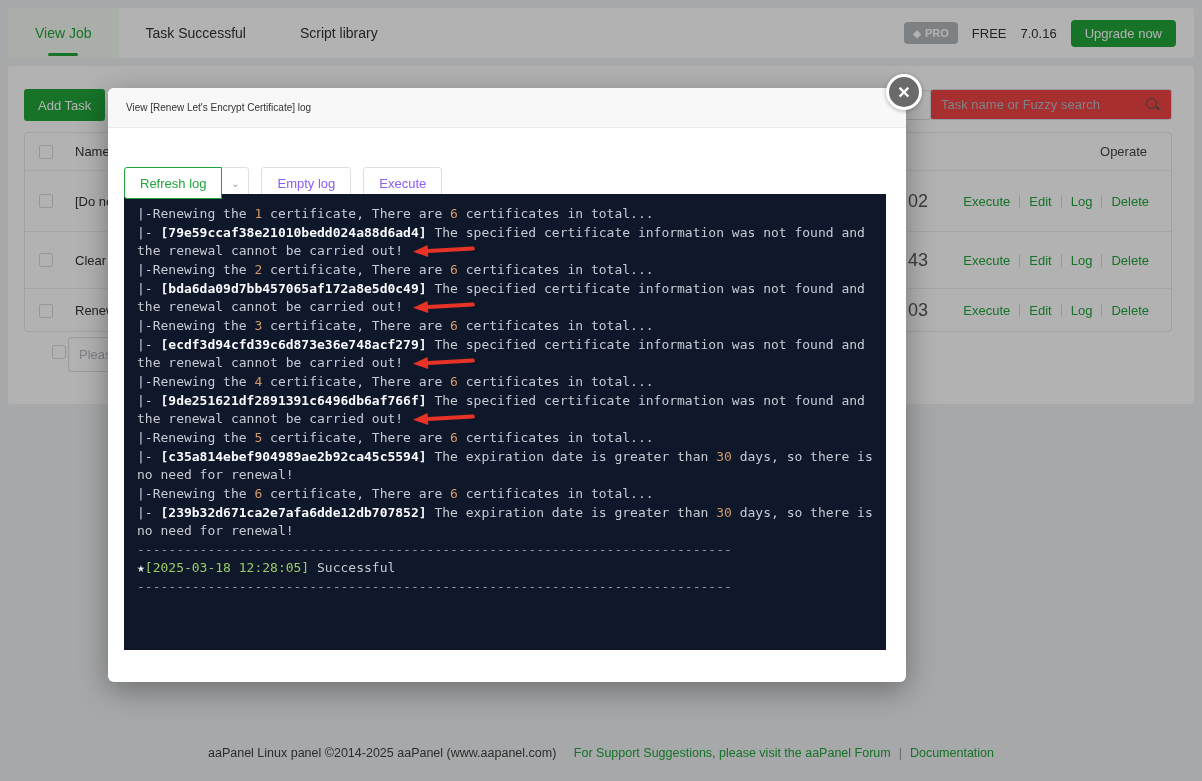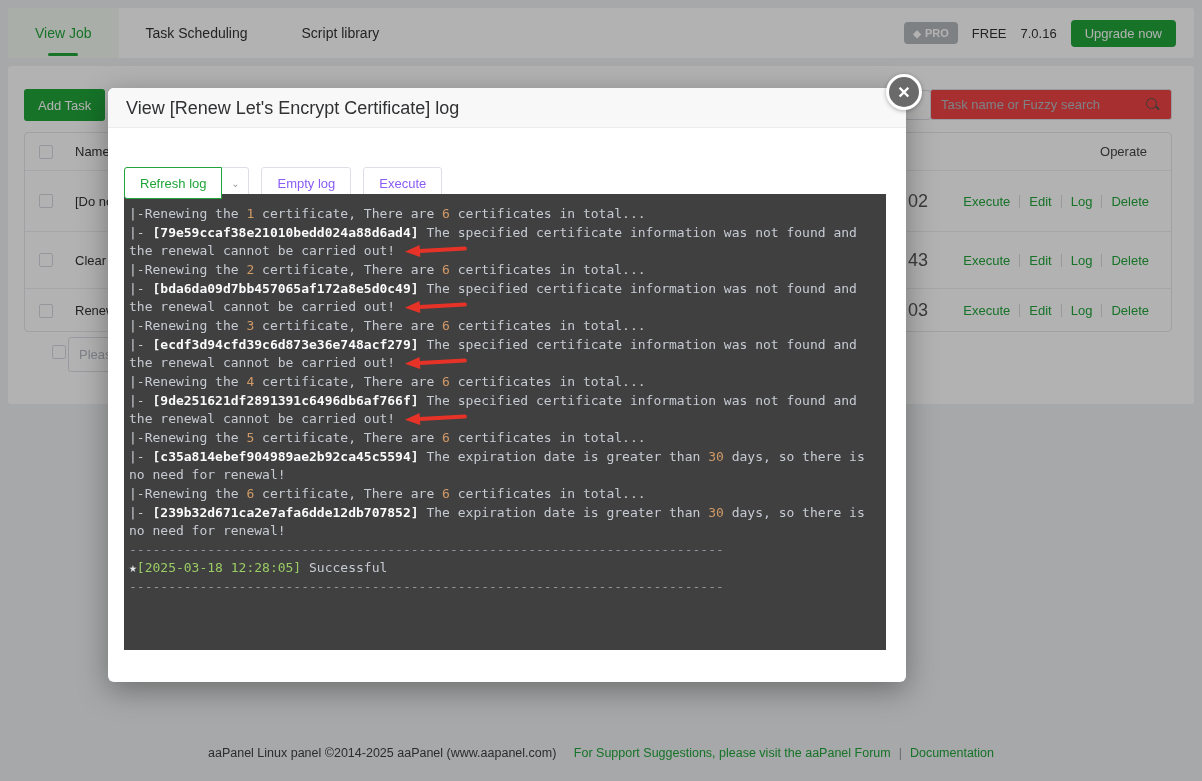--- a/index.html
+++ b/index.html
@@ -67,34 +67,34 @@
   .overlay { left:0; top:0; width:1202px; height:781px; background:rgba(0,0,0,0.30); z-index:10; }
   .footer { left:0; top:746px; width:1202px; text-align:center; font-size:12.5px; color:#3f3f3f; }
   .footer a { color:#20a53a; text-decoration:none; cursor:pointer; }
   .footer .f-sep { color:#9a9a9a; margin:0 8px; }
   .footer .f-gap { display:inline-block; width:14px; }
 
   
   .modal { left:108px; top:88px; width:798px; height:594px; background:#fff; border-radius:6px;
             z-index:20; box-shadow:0 8px 30px rgba(0,0,0,0.35); }
   .modal-header { height:40px; background:#f8f8f8; border-bottom:1px solid #ececec;
-            border-radius:6px 6px 0 0; line-height:40px; padding-left:18px; font-size:18px; color:#303133; }
+            border-radius:6px 6px 0 0; line-height:40px; padding-left:18px; font-size:10px; color:#303133; }
   .close-btn { left:886px; top:74px; width:36px; height:36px; border-radius:50%; background:#6a6a6a;
             border:3px solid #fff; color:#fff; z-index:30; display:flex; align-items:center; justify-content:center;
             font-size:16px; font-weight:bold; cursor:pointer; box-shadow:0 1px 4px rgba(0,0,0,0.3); }
   .modal-toolbar { position:absolute; left:16px; top:64px; display:flex; align-items:center;margin-top:15px; }
   .btn { height:32px; padding:0 15px; font-size:13px; font-family:inherit; background:#fff;
             border:1px solid #dcdfe6; border-radius:3px; color:#8b5cf6; cursor:pointer; }
   .btn-green { border-color:#20a53a; color:#20a53a; border-radius:3px 0 0 3px; position:relative; z-index:2; }
   .btn-chev { width:28px; padding:0; border-radius:0 3px 3px 0; margin-left:-1px; color:#999; font-size:10px; }
   .btn-gap { width:12px; }
 
   
-  .log-panel { position:absolute; left:16px; top:106px; width:762px; height:456px; background:#404040;
-            padding:11px 5px; overflow:hidden; }
+  .log-panel { position:absolute; left:16px; top:106px; width:762px; height:456px; background:#0f172a;
+            padding:11px 13px; overflow:hidden; }
   .log-line { font-family:"DejaVu Sans Mono", monospace; font-size:13px; line-height:18.65px;
             color:#c6cad2; white-space:pre; }
   .log-line .num  { color:#d19a66; }
   .log-line .hash { color:#fafbfd; font-weight:bold; }
   .log-line .ts   { color:#9acc65; }
   .log-line .sep  { color:#8e949e; }
   .log-line .star { color:#e6e9ee; }
   .arrow-left { display:inline-block; vertical-align:middle; margin-left:10px; width:64px; height:14px;
             position:relative; transform:rotate(-3deg) translateY(-2px); }
   .arrow-left::before { content:""; position:absolute; left:0; top:1px; width:0; height:0;
@@ -104,21 +104,21 @@
 </style>
 </head>
 <body>
 
 <div class="abs topbar">
   <div class="tab active">
     <span>View Job</span>
     <span class="tab-underline"></span>
   </div>
   <div class="tab">
-    <span>Task Scheduling</span>
+    <span>Task Successful</span>
   </div>
   <div class="tab">
     <span>Script library</span>
   </div>
   <div class="topbar-right">
     <div class="pro-badge">
       <span class="gem">◆</span>
       <span>PRO</span>
     </div>
     <span class="plan-text">FREE</span>

